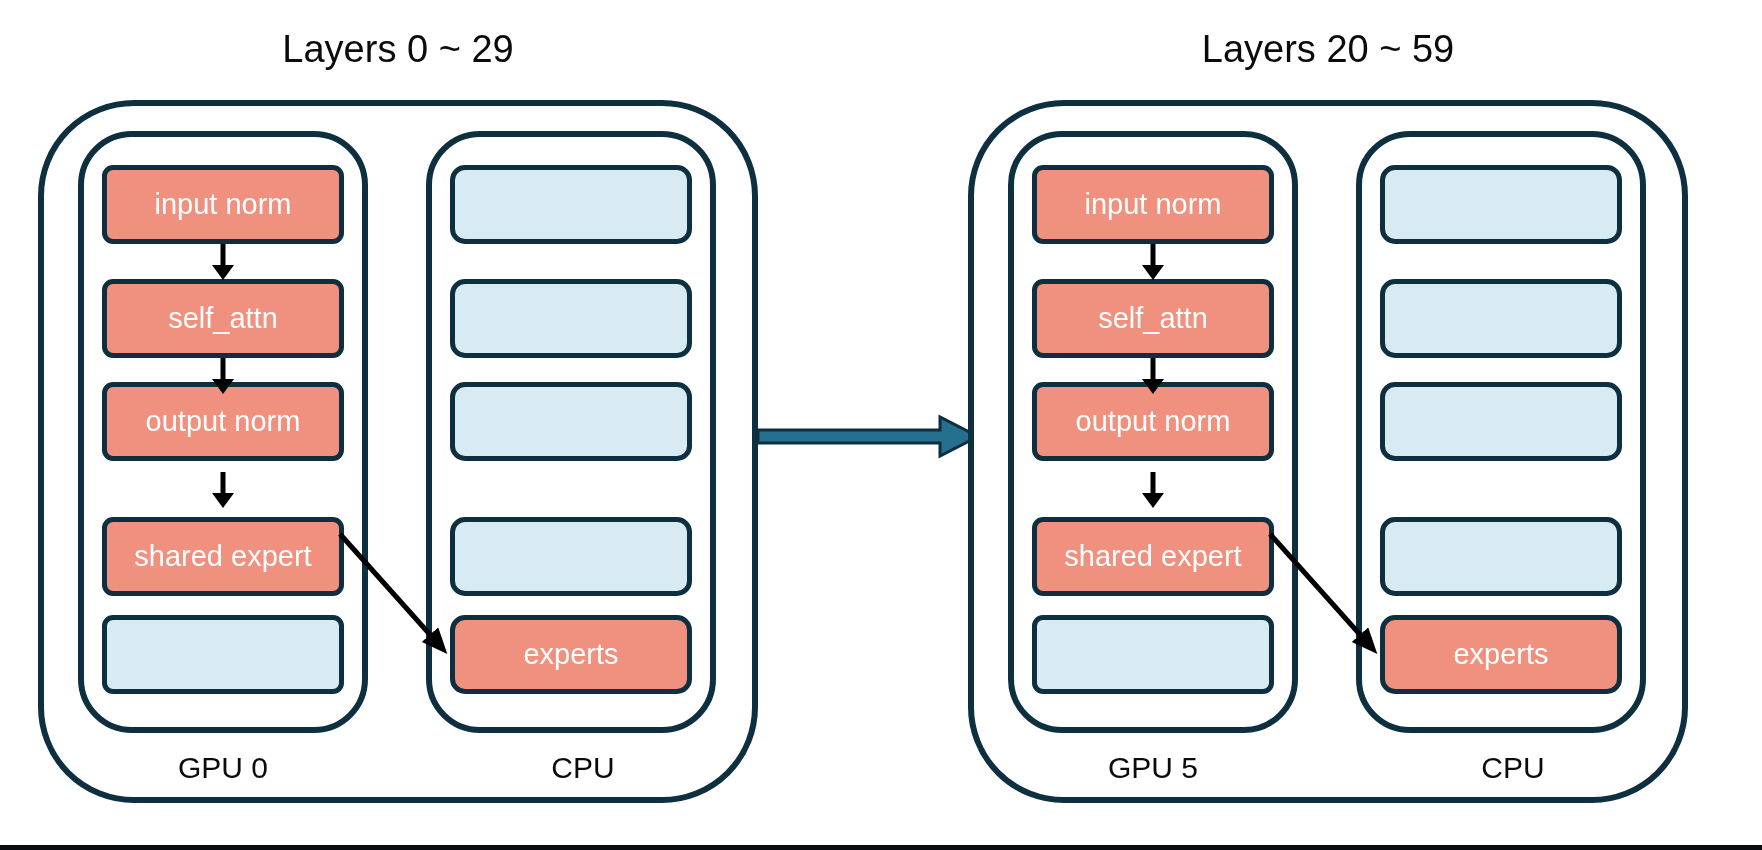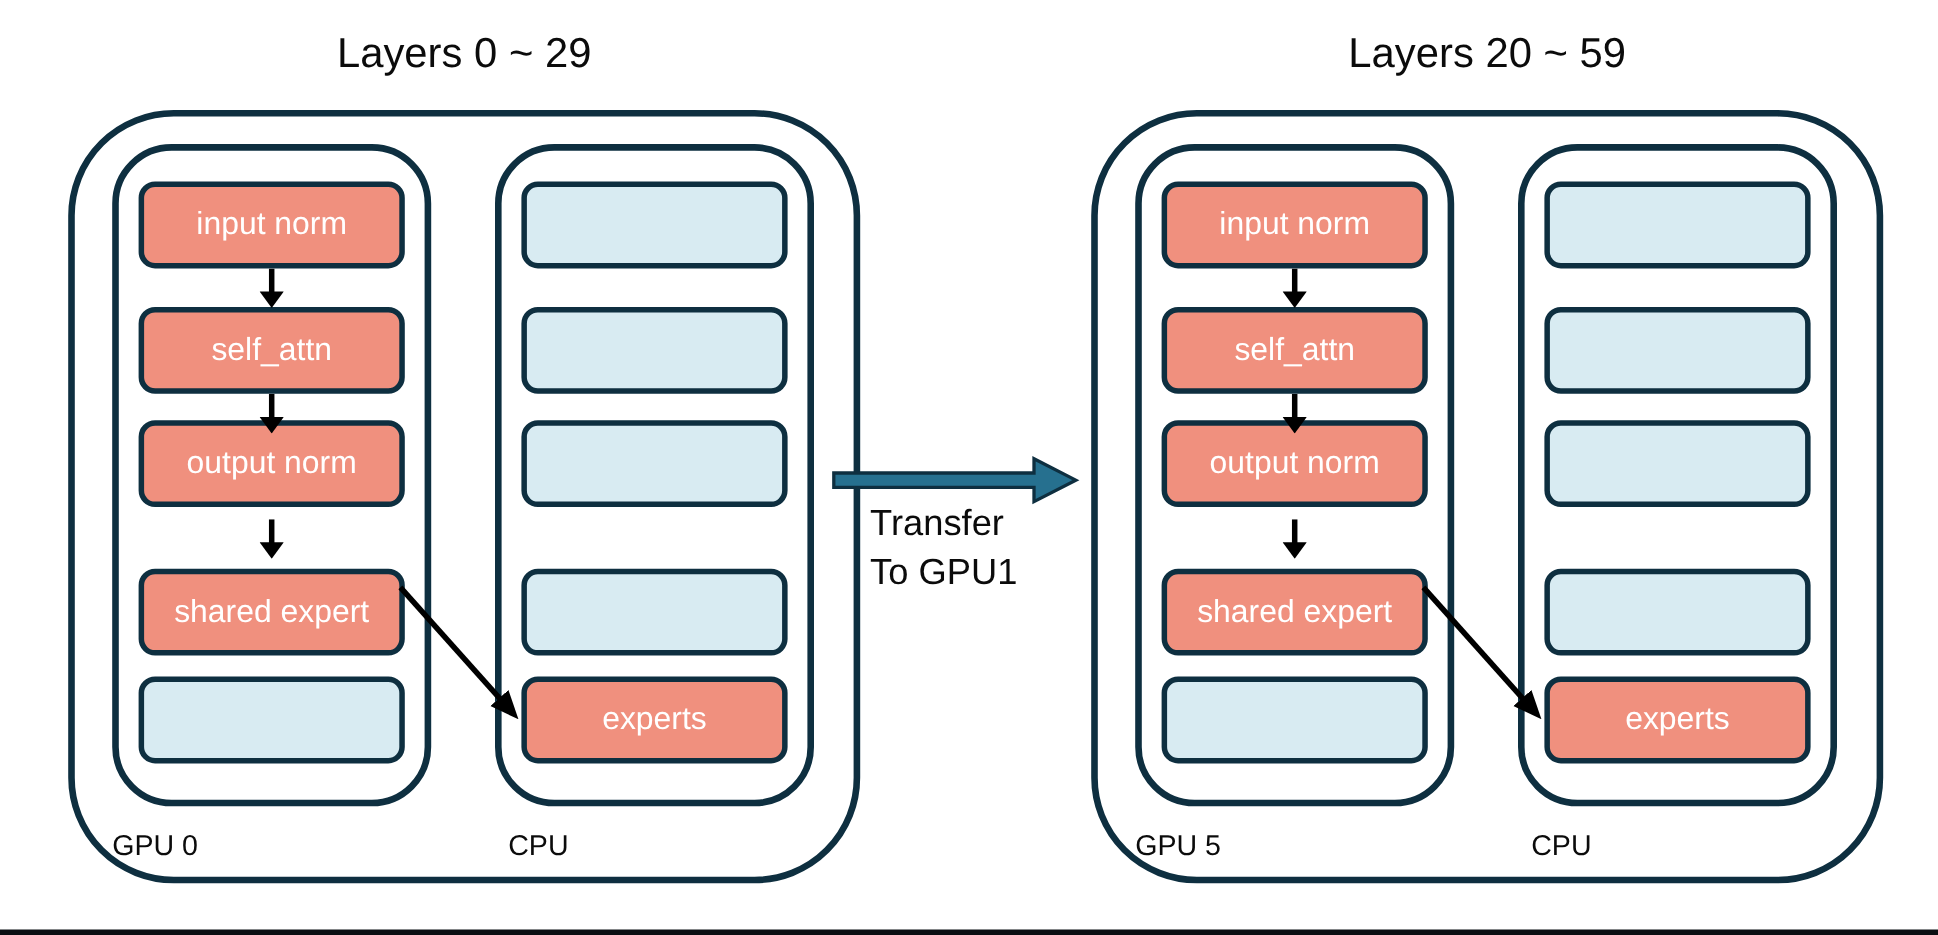--- a/index.html
+++ b/index.html
@@ -11,21 +11,21 @@
     --bottom-bar: #0A0E12;
     --text-dark: #0B0B0B;
     --box-text: #FFFFFF;
   }
   * { margin:0; padding:0; box-sizing:border-box; }
   body { background:#ffffff; font-family:"Liberation Sans","DejaVu Sans",sans-serif; }
   .canvas {
     position:relative; width:1762px; height:850px;
     background:#ffffff; overflow:hidden;
   }
-  .group { position:absolute; top:100px; width:720px; height:703px;margin-left:24px; }
+  .group { position:absolute; top:100px; width:720px; height:703px; }
   .group-title {
     position:absolute; top:-74px; left:0; width:100%;
     text-align:center; font-size:38px; font-weight:400;
     color:var(--text-dark); line-height:46px; white-space:nowrap;
   }
   .outer-frame {
     position:absolute; inset:0;
     border:6px solid var(--navy); border-radius:96px; background:#fff;
   }
   .col {
@@ -35,29 +35,29 @@
   .col.gpu { left:40px; }
   .col.cpu { left:388px; }
   .box {
     position:absolute; width:242px; height:79px;
     border:5px solid var(--navy); border-radius:15px;
     display:flex; align-items:center; justify-content:center;
     font-size:29px; font-weight:500; color:var(--box-text); white-space:nowrap;
   }
   .box.salmon { background:var(--salmon); }
   .box.blue   { background:var(--light-blue); }
-  .gpu-x { left:64px; }
+  .gpu-x { left:64px;border-radius:11px; }
   .cpu-x { left:412px; }
   .s1{top:65px} .s2{top:179px} .s3{top:282px} .s4{top:417px} .s5{top:515px}
   .varrow { position:absolute; left:174px; width:22px; height:36px; }
   .va1{top:144px} .va2{top:258px} .va3{top:372px}
   .diag-arrow { position:absolute; left:300px; top:430px; width:130px; height:145px; }
   .col-label {
-    position:absolute; top:645px; width:290px; 
-    font-size:26px; font-weight:500; color:var(--text-dark); line-height:46px;
+    position:absolute; top:645px; width:290px; text-align:center;
+    font-size:30px; font-weight:500; color:var(--text-dark); line-height:46px;
   }
   .col-label.gpu { left:40px; }
   .col-label.cpu { left:400px; }
   .transfer-arrow { position:absolute; left:754px; top:412px; width:230px; height:48px; }
   .transfer-label {
     position:absolute; left:791px; top:452px;
     font-size:33px; font-weight:400; line-height:45px; color:var(--text-dark);
     white-space:nowrap;
   }
   .bottom-bar {
@@ -110,24 +110,20 @@
       <line x1="2" y1="4" x2="104" y2="118" stroke="var(--flow-arrow)" stroke-width="5" marker-end="url(#ahL)"></line>
     </svg>
 
     <div class="col-label gpu">GPU 0</div>
     <div class="col-label cpu">CPU</div>
   </div>
 
   <svg class="transfer-arrow" viewBox="0 0 230 48">
     <polygon points="4,18 186,18 186,5 224,24.5 186,44 186,31 4,31" fill="var(--arrow-teal)" stroke="var(--navy)" stroke-width="3"></polygon>
   </svg>
-  <div class="transfer-label">
-    <div>Transfer</div>
-    <div>To GPU1</div>
-  </div>
 
   <div class="group" style="left:968px">
     <div class="group-title">Layers 20 ~ 59</div>
     <div class="outer-frame"></div>
     <div class="col gpu"></div>
     <div class="col cpu"></div>
 
     <div class="box salmon gpu-x s1">input norm</div>
     <div class="box salmon gpu-x s2">self_attn</div>
     <div class="box salmon gpu-x s3">output norm</div>

